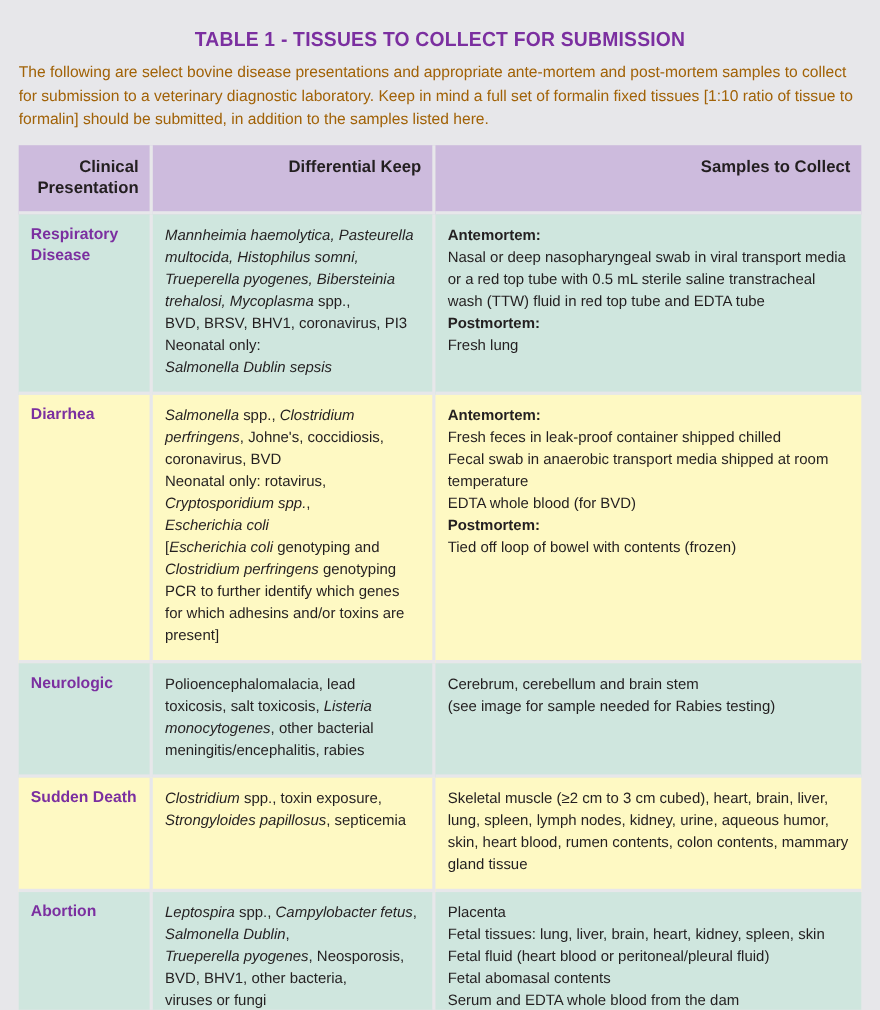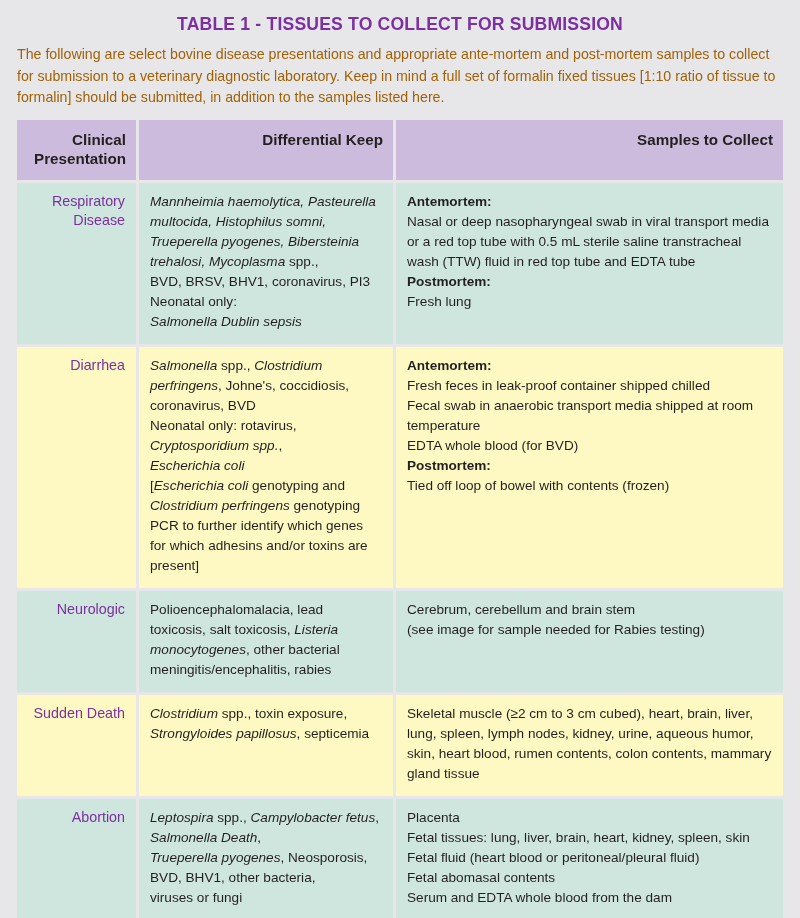--- a/index.html
+++ b/index.html
@@ -11,21 +11,21 @@
     height: 918px;
     background: #e7e7ea;
     font-family: "Liberation Sans", sans-serif;
     color: #231f20;
     overflow: hidden;
   }
   .page {
     width: 800px;
     height: 918px;
     box-sizing: border-box;
-    padding: 0 17px;
+    padding: 12px 17px;
     position: relative;
   }
   .title {
     text-align: center;
     color: #7b2fa0;
     font-weight: bold;
     font-size: 18.5px;
     letter-spacing: 0.2px;
     padding-top: 13px;
     padding-bottom: 9px;
@@ -74,24 +74,23 @@
     border-bottom: 3px solid #e7e7ea;
   }
   .tbl td:last-child { border-right: none; }
   .tbl tr:last-child td { border-bottom: none; }
 
   .shade-a td { background: #cfe6de; }
   .shade-b td { background: #fef9c3; }
 
   .cat {
     color: #7b2fa0;
-    font-weight: normal;
+    font-weight: bold;
     font-size: 14.3px;
     line-height: 19px;
-    text-align: right;
   }
   .lbl { font-weight: bold; }
   em { font-style: italic; }
 </style>
 </head>
 <body>
 
 <div class="page">
 
   <div class="title">TABLE 1 - TISSUES TO COLLECT FOR SUBMISSION</div>
@@ -137,19 +136,19 @@
         <td>
           <div class="cat">Sudden Death</div>
         </td>
         <td class="cell"><em>Clostridium</em> spp., toxin exposure, <em>Strongyloides papillosus</em>, septicemia</td>
         <td class="cell">Skeletal muscle (≥2 cm to 3 cm cubed), heart, brain, liver, lung, spleen, lymph nodes, kidney, urine, aqueous humor, skin, heart blood, rumen contents, colon contents, mammary gland tissue</td>
       </tr>
       <tr class="shade-a">
         <td>
           <div class="cat">Abortion</div>
         </td>
-        <td class="cell"><em>Leptospira</em> spp., <em>Campylobacter fetus</em>, <em>Salmonella Death</em>,<br><em>Trueperella pyogenes</em>, Neosporosis, BVD, BHV1, other bacteria,<br>viruses or fungi</td>
+        <td class="cell"><em>Leptospira</em> spp., <em>Campylobacter fetus</em>, <em>Salmonella Dublin</em>,<br><em>Trueperella pyogenes</em>, Neosporosis, BVD, BHV1, other bacteria,<br>viruses or fungi</td>
         <td class="cell">Placenta<br>Fetal tissues: lung, liver, brain, heart, kidney, spleen, skin<br>Fetal fluid (heart blood or peritoneal/pleural fluid)<br>Fetal abomasal contents<br>Serum and EDTA whole blood from the dam</td>
       </tr>
     </tbody>
   </table>
 
 </div>
 
 </body></html>

